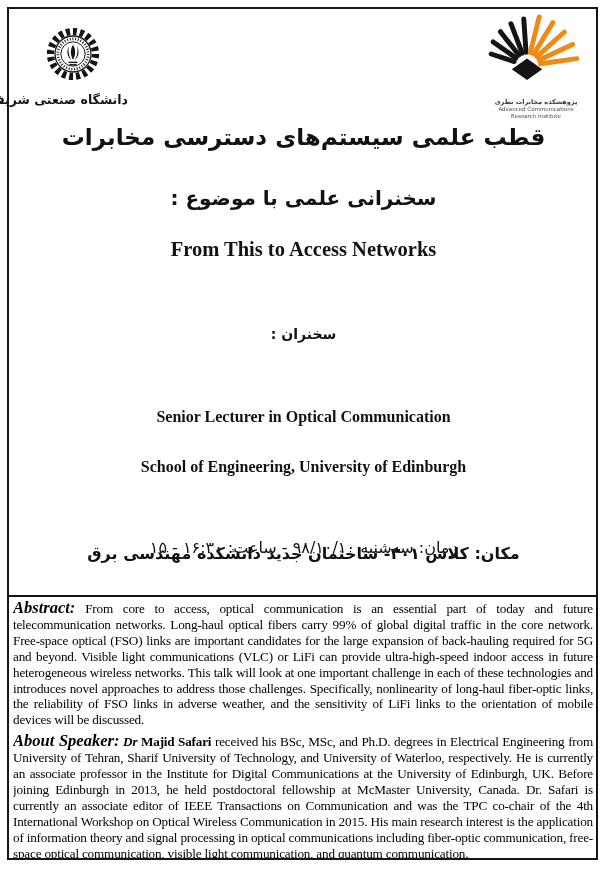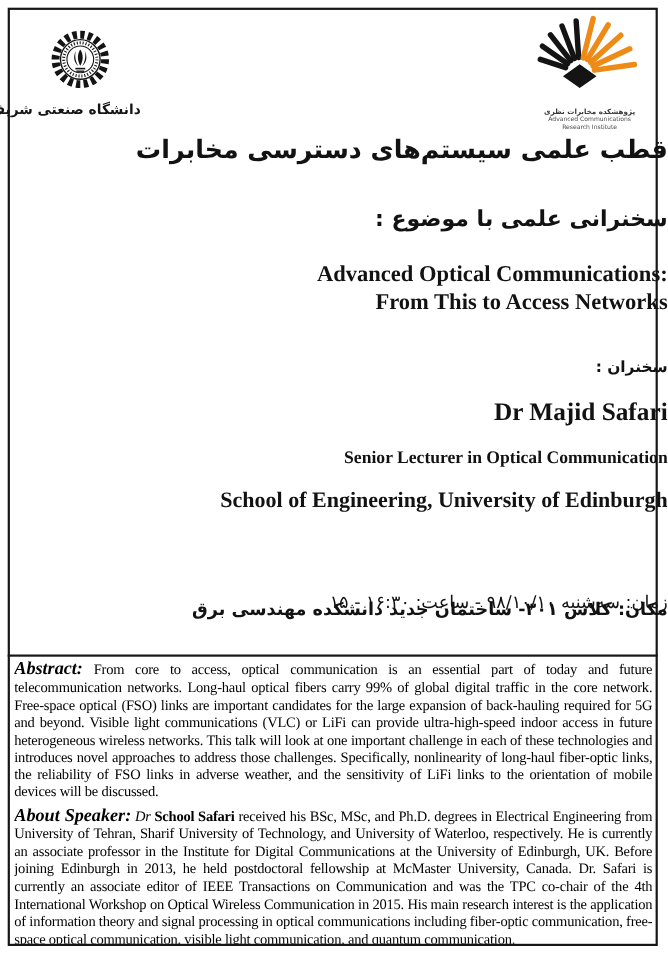--- a/index.html
+++ b/index.html
@@ -20,40 +20,40 @@
   .sharif svg{display:block;margin:0 auto;}
   .sharif-caption{
     margin:6px 0 0 -10px;width:110px;text-align:center;white-space:nowrap;
     font-family:"DejaVu Sans",sans-serif;font-weight:700;font-size:12.5px;color:#151515;
   }
   .acri{position:absolute;left:484px;top:10px;width:104px;text-align:center;}
   .acri svg{display:block;margin:0 auto;}
   .acri-fa{font-family:"DejaVu Sans",sans-serif;font-weight:700;font-size:6.5px;color:#3a3a3a;line-height:1.3;}
   .acri-en{font-family:"DejaVu Sans",sans-serif;font-size:5.5px;color:#4a4a4a;line-height:1.25;}
   
-  .abs-center{position:absolute;left:0;width:100%;text-align:right;}
+  .abs-center{position:absolute;left:0;width:100%;text-align:center;}
   .h1{top:124px;font-family:"DejaVu Sans",sans-serif;font-weight:700;font-size:23px;}
   .h2{top:186px;font-family:"DejaVu Sans",sans-serif;font-weight:700;font-size:20px;}
   .title-en{top:236px;font-weight:700;font-size:20.5px;line-height:26px;}
   .speaker-label{top:326px;font-family:"DejaVu Sans",sans-serif;font-weight:700;font-size:14px;}
   .speaker-name{top:362px;font-weight:700;font-size:23px;}
   .speaker-pos{top:408px;font-weight:700;font-size:16px;}
-  .speaker-aff{top:444px;font-weight:700;font-size:20px;}
+  .speaker-aff{top:458px;font-weight:700;font-size:16px;}
   .time-line{top:538px;font-family:"DejaVu Sans",sans-serif;font-weight:400;font-size:16px;}
   .loc-line{top:544px;font-family:"DejaVu Sans",sans-serif;font-weight:700;font-size:16px;}
   .divider{position:absolute;left:7px;top:595px;width:591px;height:0;border-top:2px solid #161616;}
   
   .content{
     position:absolute;left:13px;top:600px;width:580px;max-height:258px;overflow:hidden;
     text-align:justify;font-size:13.2px;line-height:15.9px;letter-spacing:-0.2px;color:#000000;
   }
   .content p{margin:0;}
   .content p.about{margin-top:5px;}
   .lead{font-weight:700;font-style:italic;font-size:16.5px;letter-spacing:0;}
-  .np{font-weight:400;font-style:italic;}
+  .np{font-weight:700;font-style:italic;}
   .nb{font-weight:700;}
 </style>
 </head>
 <body>
 
 <div class="page">
 
   <div class="border-rect"></div>
 
   <div class="sharif">
@@ -92,44 +92,42 @@
     <div class="acri-fa" dir="rtl">پژوهشکده مخابرات نظری</div>
     <div class="acri-en">Advanced Communications</div>
     <div class="acri-en">Research Institute</div>
   </div>
 
   <div class="abs-center h1" dir="rtl">قطب علمی سیستم‌های دسترسی مخابرات</div>
 
   <div class="abs-center h2" dir="rtl">سخنرانی علمی با موضوع :</div>
 
   <div class="abs-center title-en">
-    <div>Advanced Optical Communications:</div>
     <div>From This to Access Networks</div>
   </div>
 
   <div class="abs-center speaker-label" dir="rtl">سخنران :</div>
 
-  <div class="abs-center speaker-name">Dr Majid Safari</div>
 
   <div class="abs-center speaker-pos">Senior Lecturer in Optical Communication</div>
 
   <div class="abs-center speaker-aff">School of Engineering, University of Edinburgh</div>
 
   <div class="abs-center time-line" dir="rtl">زمان: سه‌شنبه ۹۸/۱۰/۱۰ - ساعت: ۱۶:۳۰ - ۱۵</div>
 
   <div class="abs-center loc-line" dir="rtl">مکان: کلاس ۳۰۱- ساختمان جدید دانشکده مهندسی برق</div>
 
   <div class="divider"></div>
 
   <div class="content">
     <p>
       <span class="lead">Abstract:</span>
       <span>From core to access, optical communication is an essential part of today and future telecommunication networks. Long-haul optical fibers carry 99% of global digital traffic in the core network. Free-space optical (FSO) links are important candidates for the large expansion of back-hauling required for 5G and beyond. Visible light communications (VLC) or LiFi can provide ultra-high-speed indoor access in future heterogeneous wireless networks. This talk will look at one important challenge in each of these technologies and introduces novel approaches to address those challenges. Specifically, nonlinearity of long-haul fiber-optic links, the reliability of FSO links in adverse weather, and the sensitivity of LiFi links to the orientation of mobile devices will be discussed.</span>
     </p>
     <p class="about">
       <span class="lead">About Speaker:</span>
       <span class="np">Dr</span>
-      <span class="nb">School Safari</span>
+      <span class="nb">Majid Safari</span>
       <span>received his BSc, MSc, and Ph.D. degrees in Electrical Engineering from University of Tehran, Sharif University of Technology, and University of Waterloo, respectively. He is currently an associate professor in the Institute for Digital Communications at the University of Edinburgh, UK. Before joining Edinburgh in 2013, he held postdoctoral fellowship at McMaster University, Canada. Dr. Safari is currently an associate editor of IEEE Transactions on Communication and was the TPC co-chair of the 4th International Workshop on Optical Wireless Communication in 2015. His main research interest is the application of information theory and signal processing in optical communications including fiber-optic communication, free-space optical communication, visible light communication, and quantum communication.</span>
     </p>
   </div>
 
 </div>
 
 </body></html>

